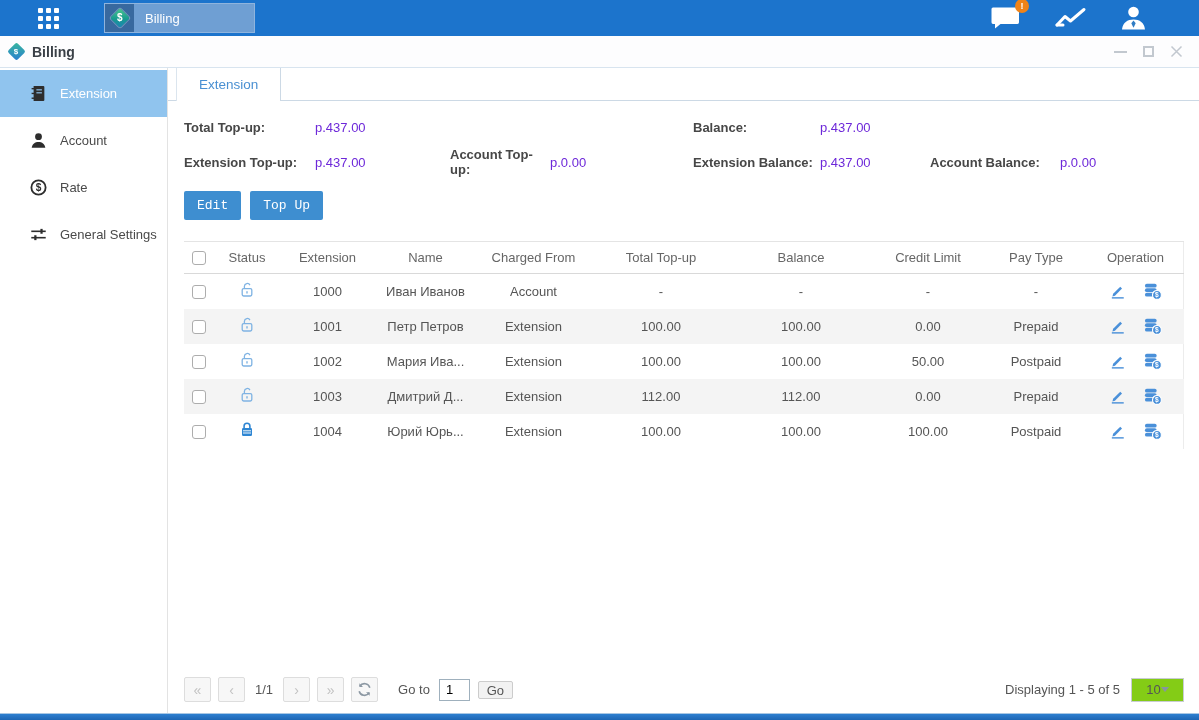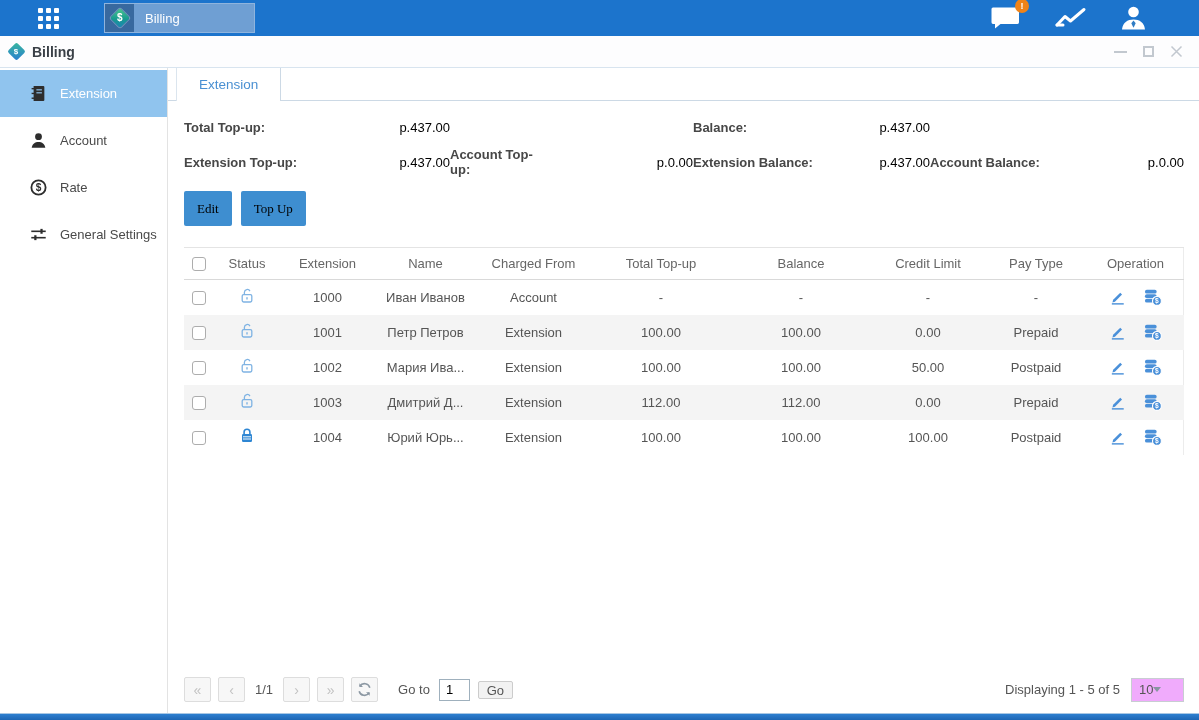--- a/index.html
+++ b/index.html
@@ -52,27 +52,27 @@
   .tabbar { height:33px; border-bottom:1px solid #ccd9e5; display:flex; padding-left:8px; }
   .tab-active { min-width:99px; padding:0 22px; display:flex; align-items:center; justify-content:center;
                 font-size:13.5px; color:#4a90d2; background:#fff; height:33px; margin-bottom:-1px;
                 border-left:1px solid #dbe5ee; border-right:1px solid #ccd9e5; cursor:pointer; z-index:1; }
 
   .content { flex:1; display:flex; flex-direction:column; padding:0 15px 0 16px; min-height:0; }
 
   .summary { margin-top:19px; display:grid; font-size:13px; align-items:center; row-gap:12px;
              grid-template-columns:131px 135px 100px 143px 127px 110px 130px 1fr; }
   .sum-label { font-weight:bold; color:#474747; }
-  .sum-value { color:#000000;text-align:right; }
+  .sum-value { color:#6d28d9; }
   .gc1{grid-column:1}.gc2{grid-column:2}.gc3{grid-column:3}.gc4{grid-column:4}
   .gc5{grid-column:5}.gc6{grid-column:6}.gc7{grid-column:7}.gc8{grid-column:8}
 
   .actions { margin-top:14px; display:flex; gap:9px; }
-  .btn { background:#3e8ed0; color:#000000; font-size:13px; border:none; padding:0 13px; height:35px;
-         border-radius:2px; cursor:pointer; font-family:Liberation Serif, serif; }
+  .btn { background:#3e8ed0; color:#ffffff; font-size:13px; border:none; padding:0 13px; height:29px;
+         border-radius:2px; cursor:pointer; font-family:Liberation Mono, monospace; }
 
   .table-wrap { margin-top:21px; border-right:1px solid #ececec; }
   table { border-collapse:collapse; width:100%; table-layout:fixed; font-size:13px; color:#555; }
   thead th { height:32px; font-weight:normal; color:#666; text-align:center;
              border-top:1px solid #e4e4e4; border-bottom:1px solid #d9d9d9; }
   tbody td { height:35px; text-align:center; overflow:hidden; white-space:nowrap; }
   tbody tr:nth-child(even) { background:#f4f4f4; }
   .cb { width:14px; height:14px; border:1px solid #adadad; border-radius:3px; background:#fff;
         display:inline-block; vertical-align:middle; cursor:pointer; }
   .status-ic { display:inline-flex; }
@@ -88,22 +88,22 @@
             color:#c2c2c2; font-size:14px; display:flex; align-items:center; justify-content:center;
             margin-right:7px; cursor:pointer; }
   .pg-info { margin:0 10px 0 3px; color:#555; }
   .pg-refresh { color:#8c98a3; }
   .goto-label { margin:0 9px 0 13px; }
   .goto-input { width:31px; height:22px; border:1px solid #9fb0bd; font-size:13px; font-family:inherit;
                 padding:0 0 0 6px; }
   .go-btn { margin-left:8px; width:35px; height:18px; border:1px solid #ccc; background:#f2f2f2;
             border-radius:2px; font-size:13px; color:#555; font-family:inherit; cursor:pointer; }
   .pg-right { margin-left:auto; display:flex; align-items:center; gap:11px; }
-  .select-box { width:53px; height:24px; border:1px solid #c8cdd2; background:#f0abfc; display:flex;
-                align-items:center; justify-content:flex-start; padding:0 7px; cursor:pointer; }
+  .select-box { width:53px; height:24px; border:1px solid #c8cdd2; background:#84cc16; display:flex;
+                align-items:center; justify-content:center; padding:0 7px; cursor:pointer; }
   .select-arrow { width:0; height:0; border-left:4.5px solid transparent; border-right:4.5px solid transparent;
                   border-top:5px solid #8795a1; }
 
   .bottom-strip { height:7px; background:linear-gradient(#2e7fd0,#1e66b4); border-top:1px solid #a9c7e4; }
 </style>
 </head>
 <body>
 
 <div class="topbar">
   <div class="grid-icon">

